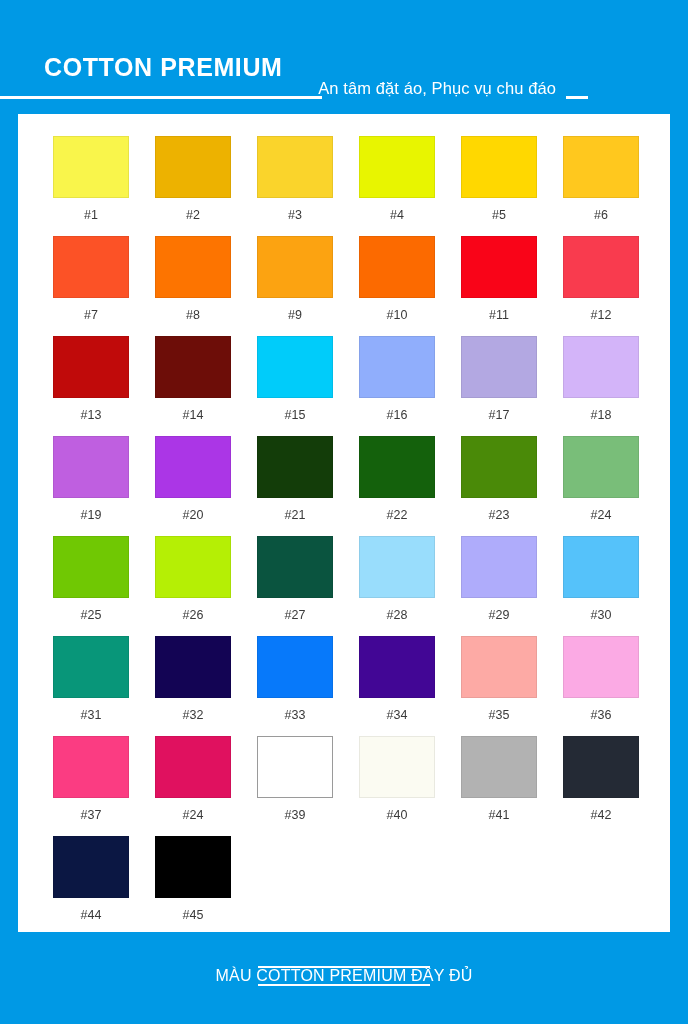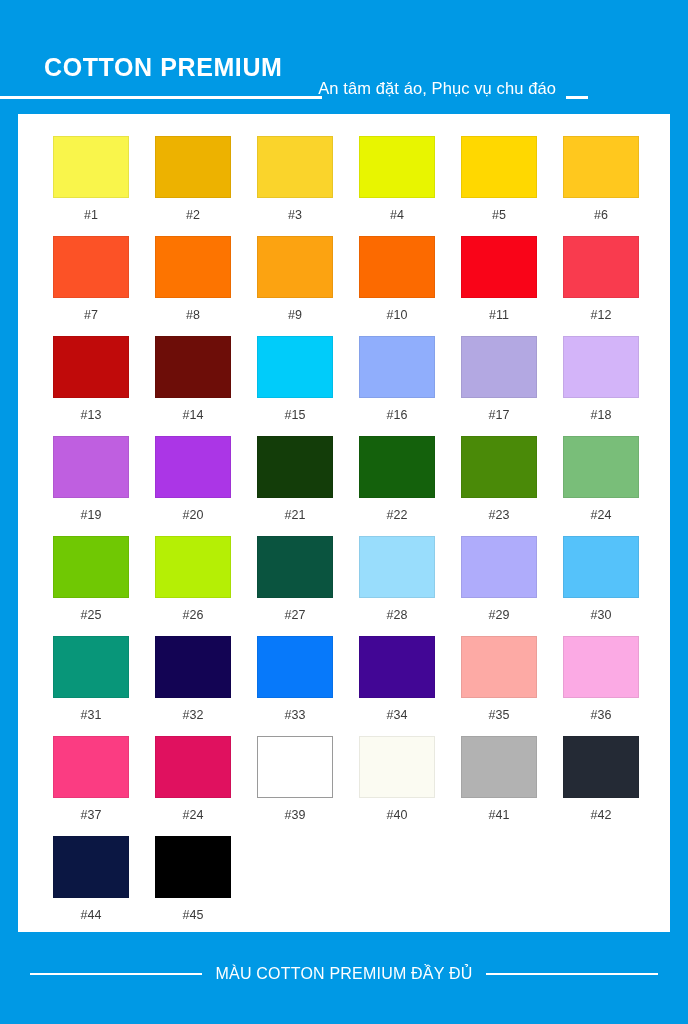--- a/index.html
+++ b/index.html
@@ -116,20 +116,21 @@
   }
 
   #footer-inner {
     position: absolute;
     left: 0;
     top: 34px;
     width: 688px;
     display: flex;
     align-items: center;
     justify-content: center;
+    flex-direction: column;
   }
 
   .footer-rule {
     height: 2px;
     background: #ffffff;
     flex: 0 0 auto;
   }
   #footer-rule-left  { width: 172px; }
   #footer-rule-right { width: 172px; }
 

